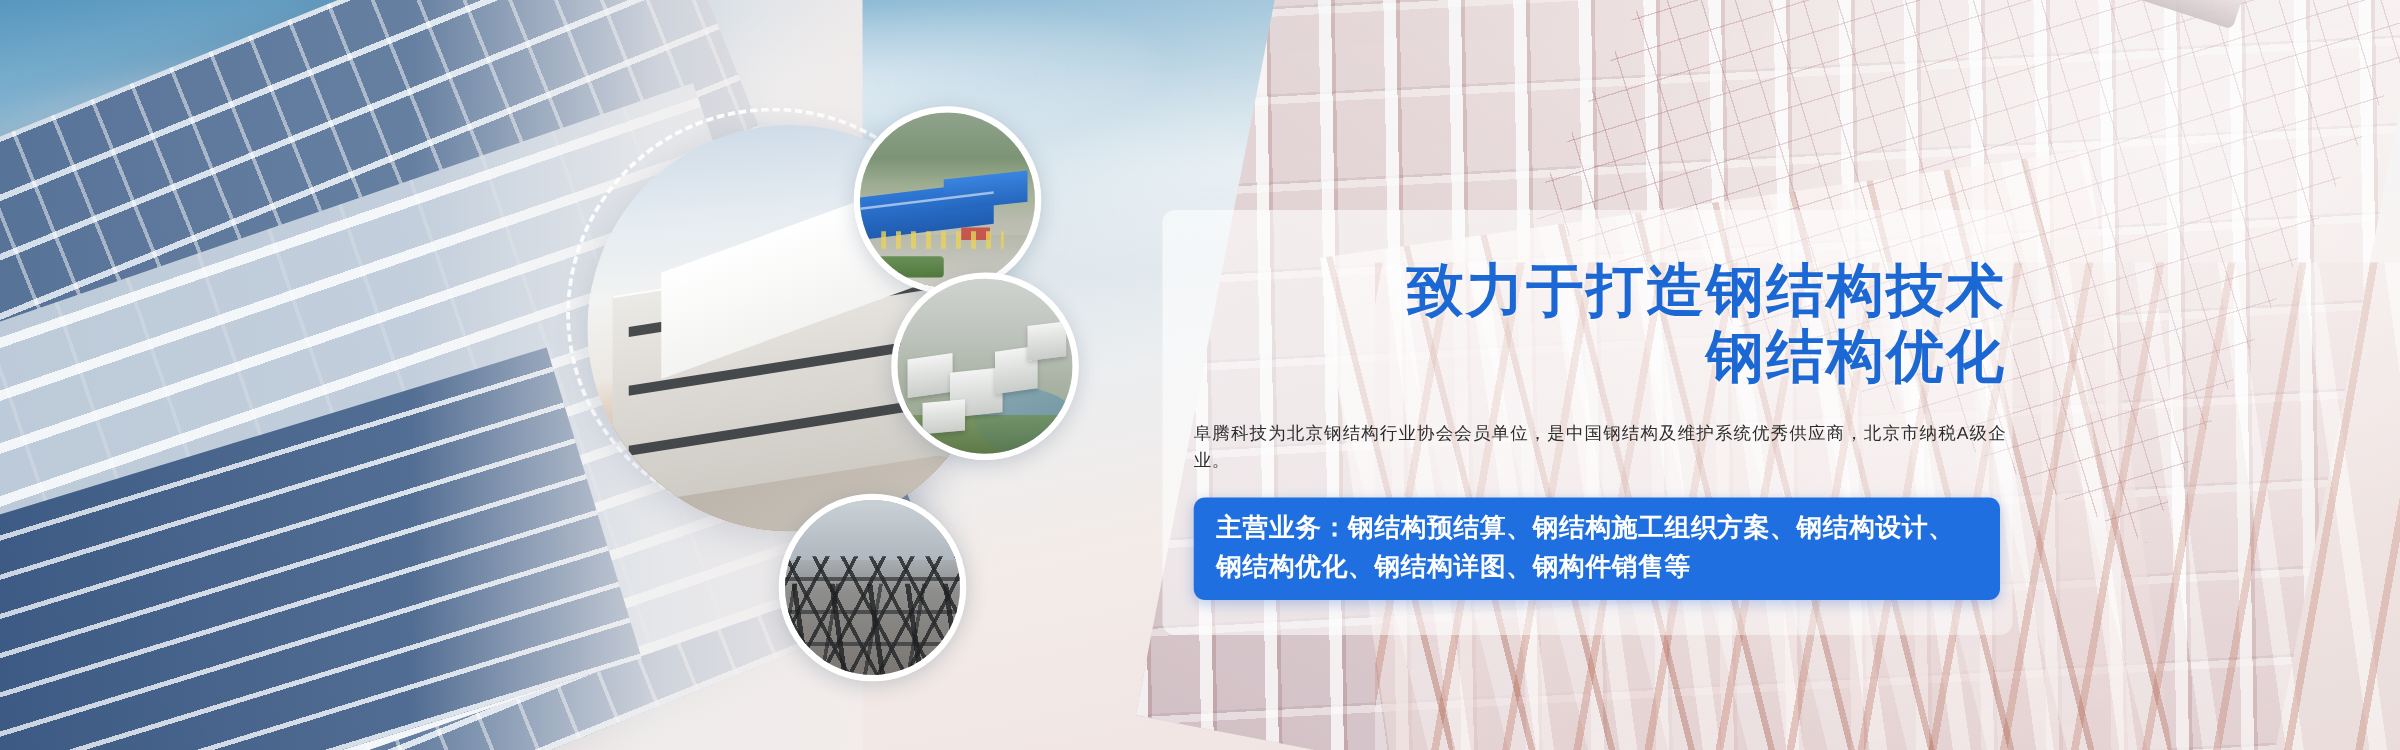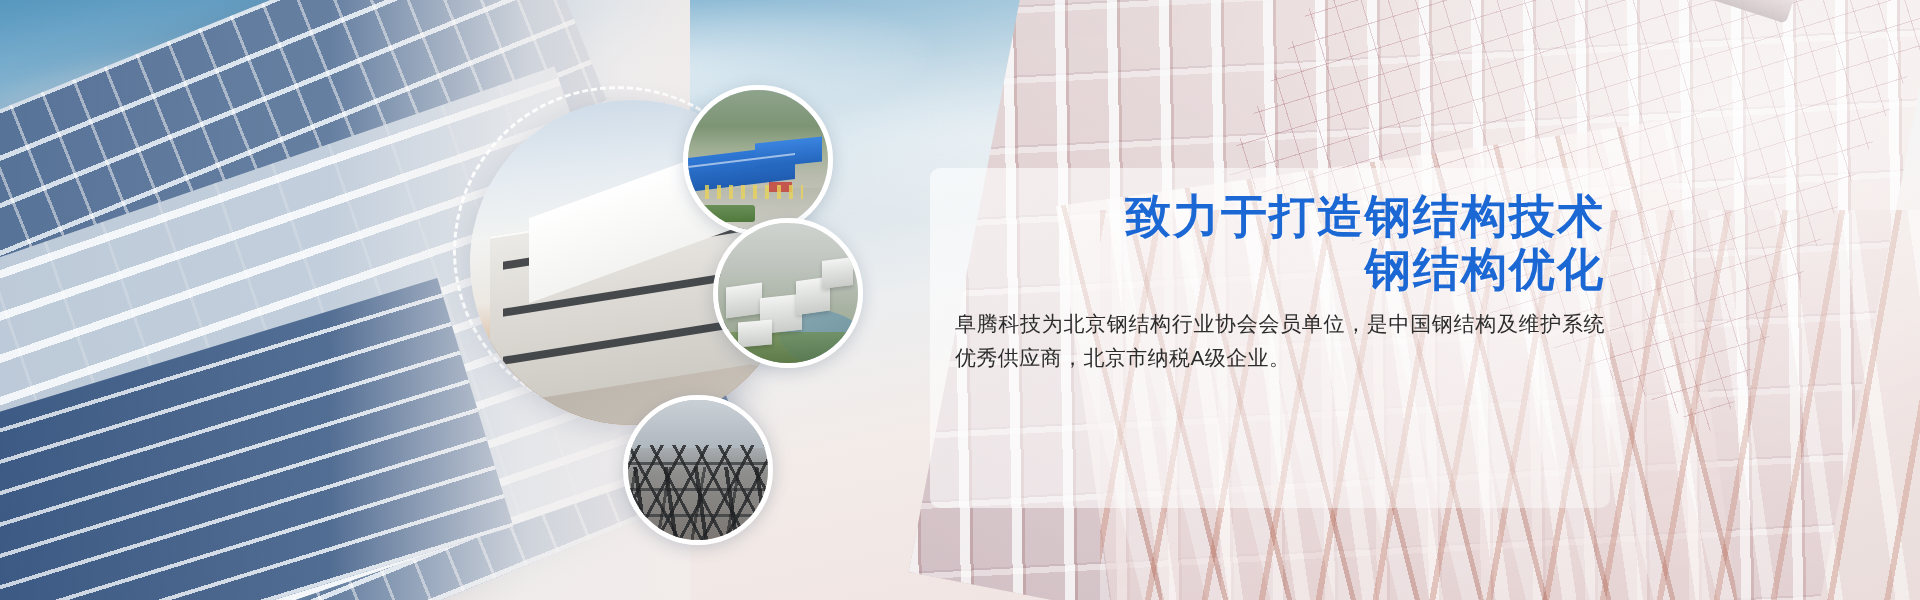--- a/index.html
+++ b/index.html
@@ -227,32 +227,32 @@
       repeating-linear-gradient(82deg, rgba(30,32,34,0.8) 0 4px, rgba(255,255,255,0) 4px 30px),
       repeating-linear-gradient(-80deg, rgba(30,32,34,0.6) 0 3px, rgba(255,255,255,0) 3px 34px);
   }
 
   
   .panel {
     position:absolute; left:930px; top:168px; width:680px; height:340px;
     background:linear-gradient(120deg, rgba(255,255,255,0.62), rgba(255,255,255,0.40));
     border-radius:10px;
   }
-  .content { position:absolute; left:955px; top:190px; width:650px; }
+  .content { position:absolute; left:955px; top:206px; width:650px; }
 
   .headline {
     color:#1b68d4; font-family:"Liberation Serif", serif; font-weight:bold;
     font-size:46px; line-height:1.16; letter-spacing:2px;
     text-align:right; text-shadow:0 1px 2px rgba(255,255,255,0.6);
   }
   .headline .l1 { display:block; }
   .headline .l2 { display:block; }
 
   .lead {
-    margin-top:10px; color:#2c2c2c; font-size:21px; line-height:1.62;
+    margin-top:22px; color:#2c2c2c; font-size:14px; line-height:1.62;
     letter-spacing:0.4px; text-align:justify;
   }
 
   .badge {
     margin-top:18px; display:inline-block; background:#1f6fe0; color:#fff;
     border-radius:9px; padding:9px 18px 11px; font-size:20.5px;
     font-weight:bold; line-height:1.52; letter-spacing:0.6px;
     box-shadow:0 3px 10px rgba(25,90,200,0.28);
     max-width:645px;
   }
@@ -336,15 +336,16 @@
   <div class="panel"></div>
 
   <div class="content">
     <div class="headline">
       <span class="l1">致力于打造钢结构技术</span>
       <span class="l2">钢结构优化</span>
     </div>
 
     <div class="lead">阜腾科技为北京钢结构行业协会会员单位，是中国钢结构及维护系统优秀供应商，北京市纳税A级企业。</div>
 
+    <div class="badge">主营业务：钢结构预结算、钢结构施工组织方案、钢结构设计、钢结构优化、钢结构详图、钢构件销售等</div>
   </div>
 
 </div>
 
 </body></html>

